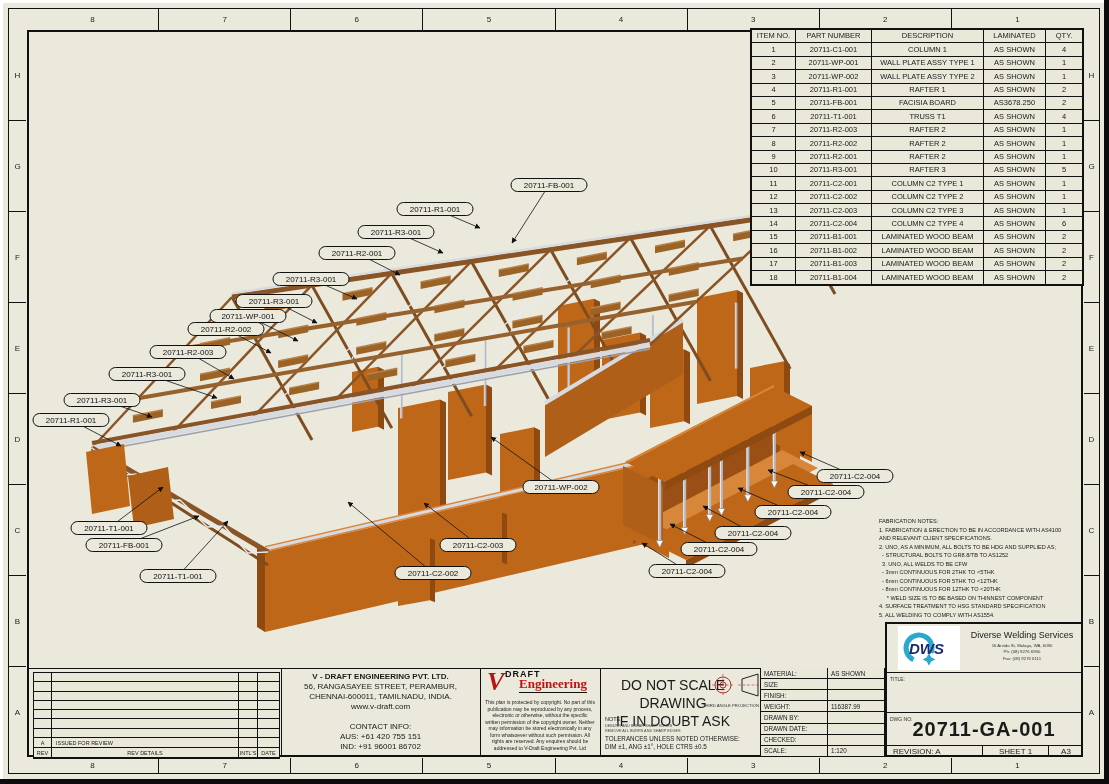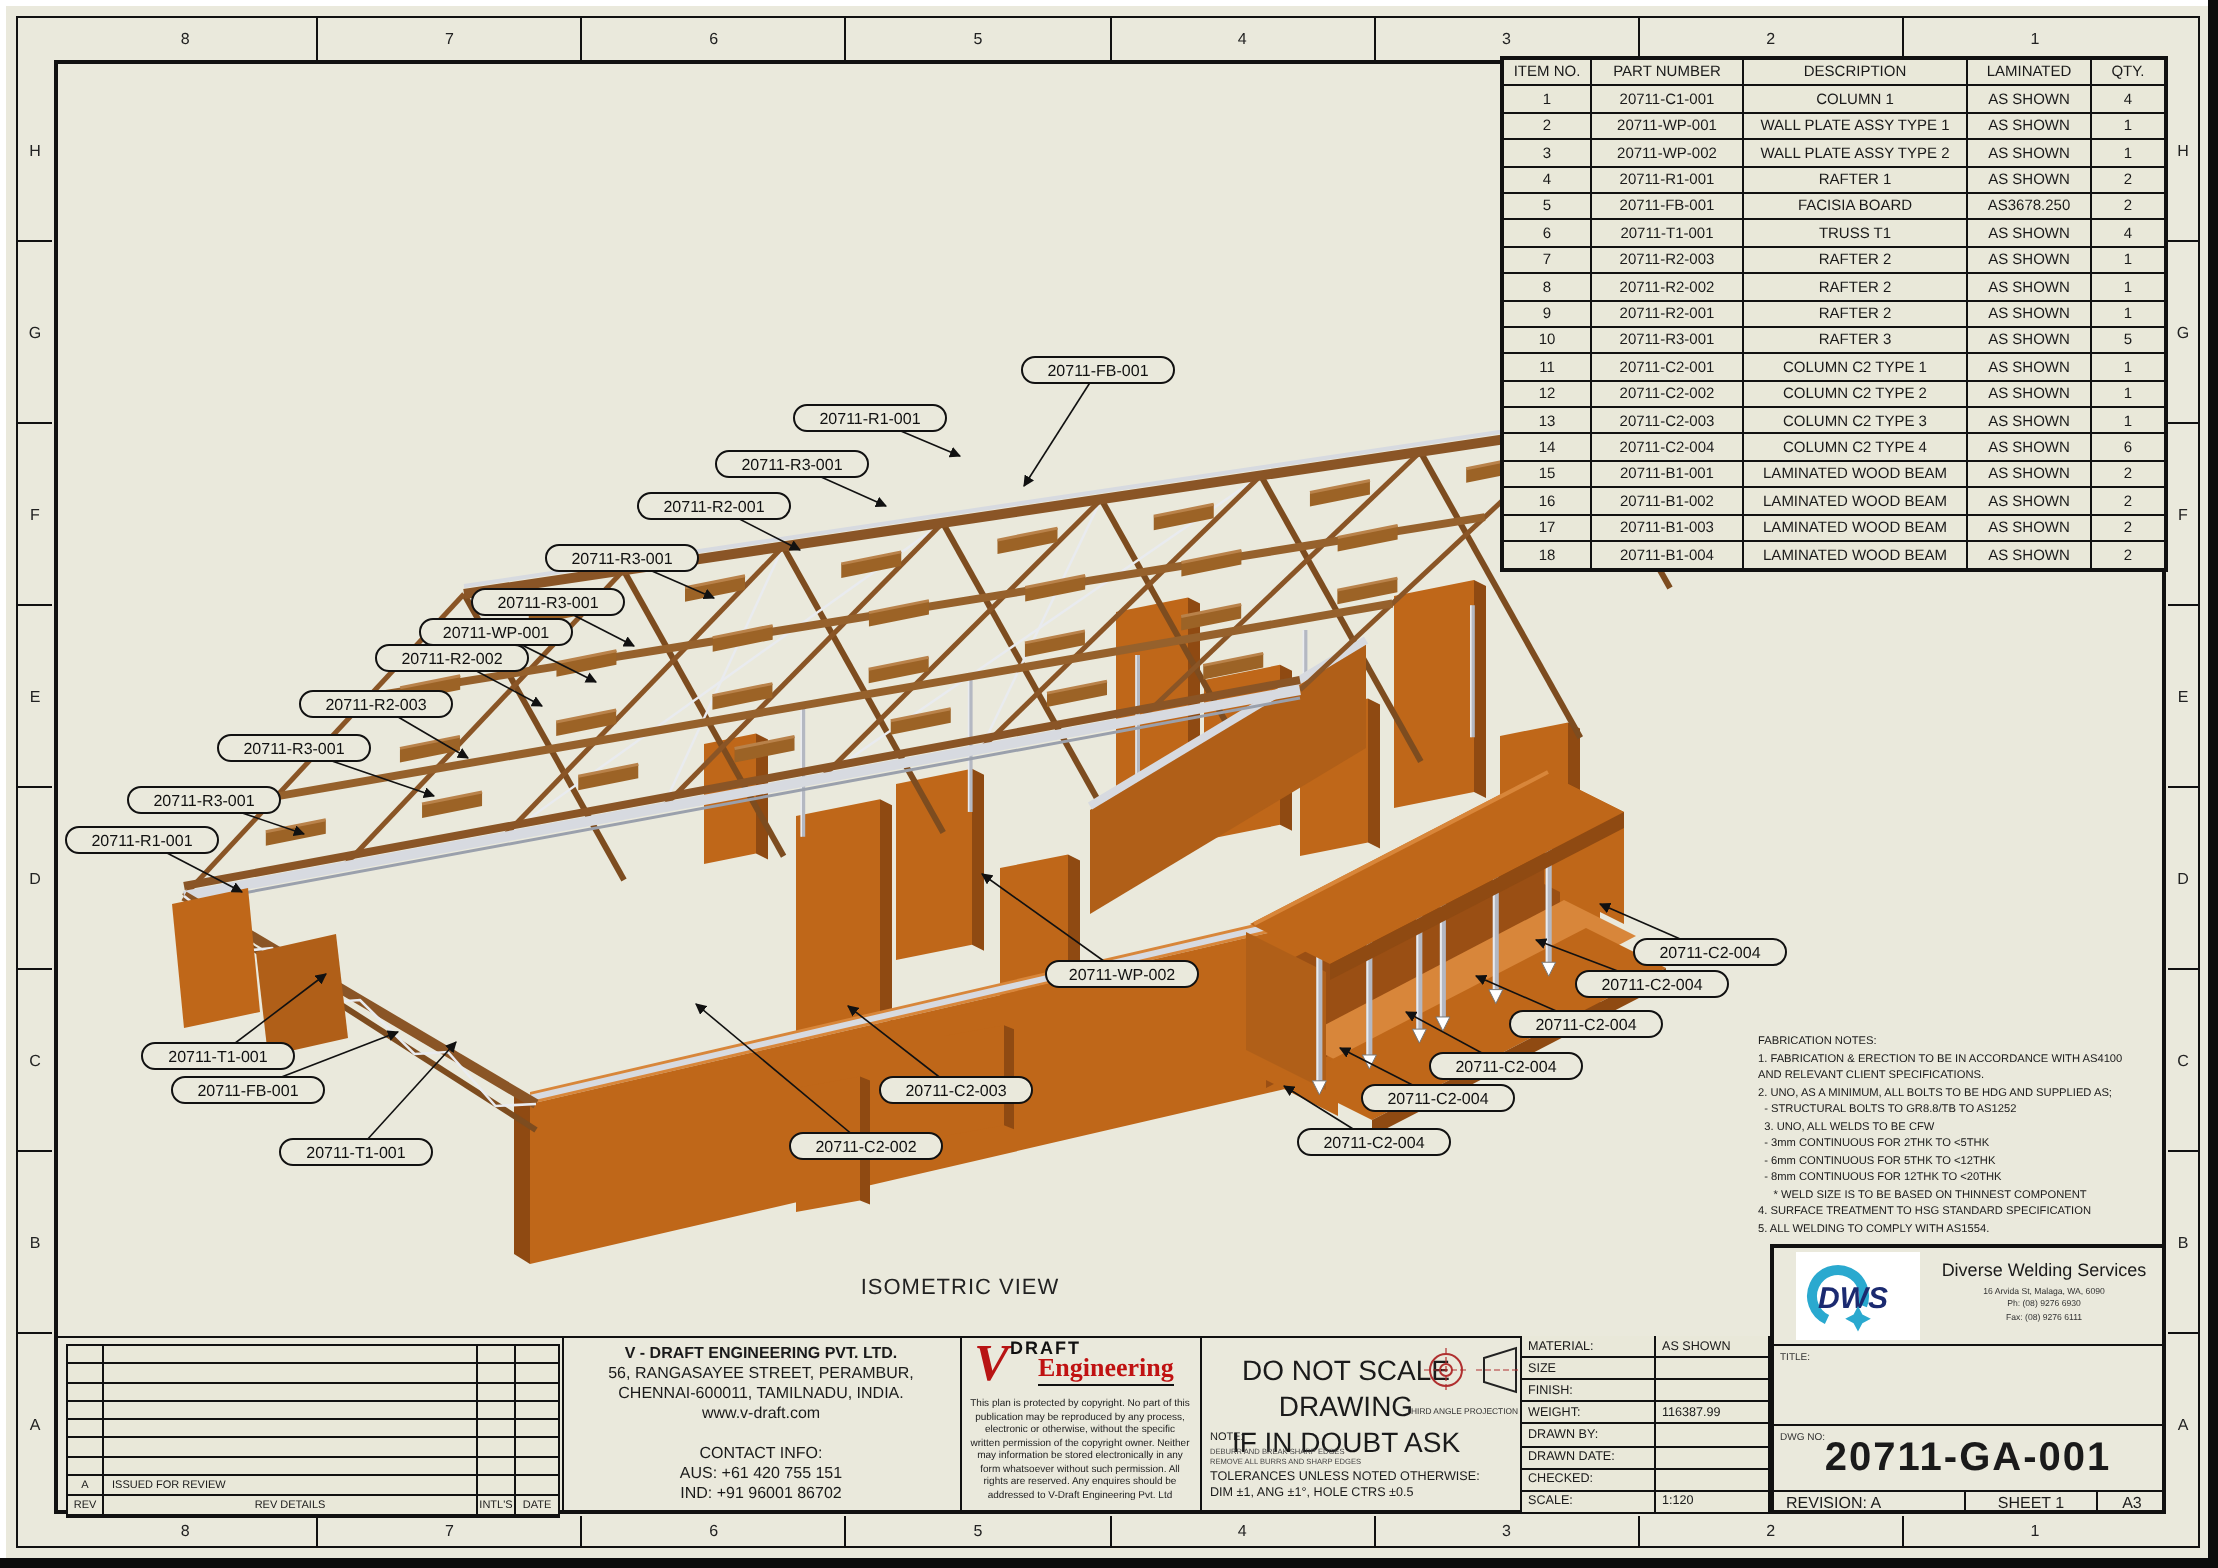--- a/index.html
+++ b/index.html
@@ -523,21 +523,20 @@
 2. UNO, AS A MINIMUM, ALL BOLTS TO BE HDG AND SUPPLIED AS;
   - STRUCTURAL BOLTS TO GR8.8/TB TO AS1252
   3. UNO, ALL WELDS TO BE CFW
   - 3mm CONTINUOUS FOR 2THK TO &lt;5THK
   - 6mm CONTINUOUS FOR 5THK TO &lt;12THK
   - 8mm CONTINUOUS FOR 12THK TO &lt;20THK
      * WELD SIZE IS TO BE BASED ON THINNEST COMPONENT
 4. SURFACE TREATMENT TO HSG STANDARD SPECIFICATION
 5. ALL WELDING TO COMPLY WITH AS1554.</div>
 
-  <div id="view-label" class="abs">ISOMETRIC VIEW</div>
 
   <div id="title-strip" class="abs"></div>
   <div class="abs vdiv" style="left:281px;"></div>
   <div class="abs vdiv" style="left:480px;"></div>
   <div class="abs vdiv" style="left:600px;"></div>
   <div class="abs vdiv" style="left:760px;"></div>
 
   <div id="rev-table" class="abs">
       <div class="c" style="height: 9.3px;"></div>
       <div class="c" style="height: 9.3px;"></div>

